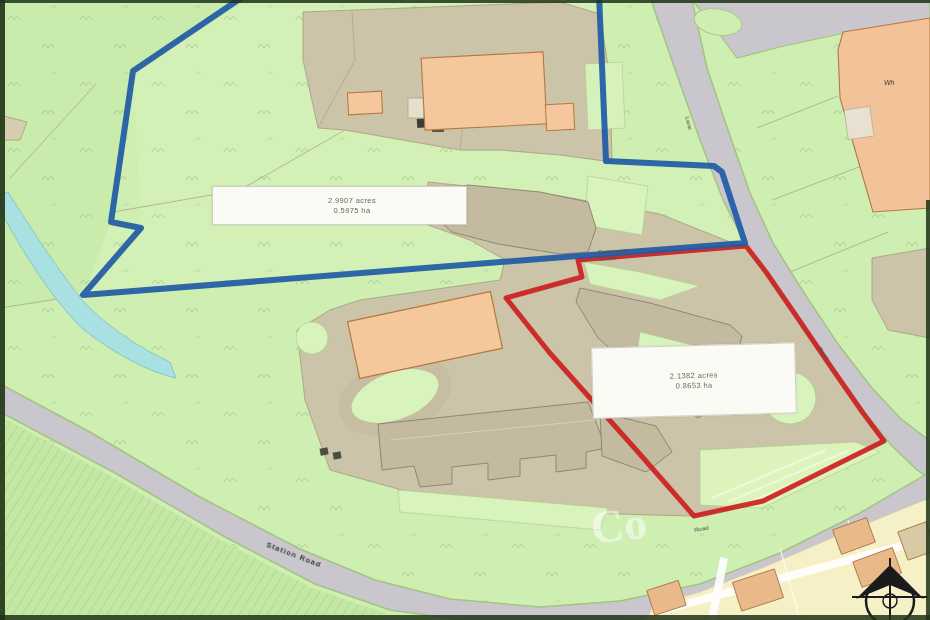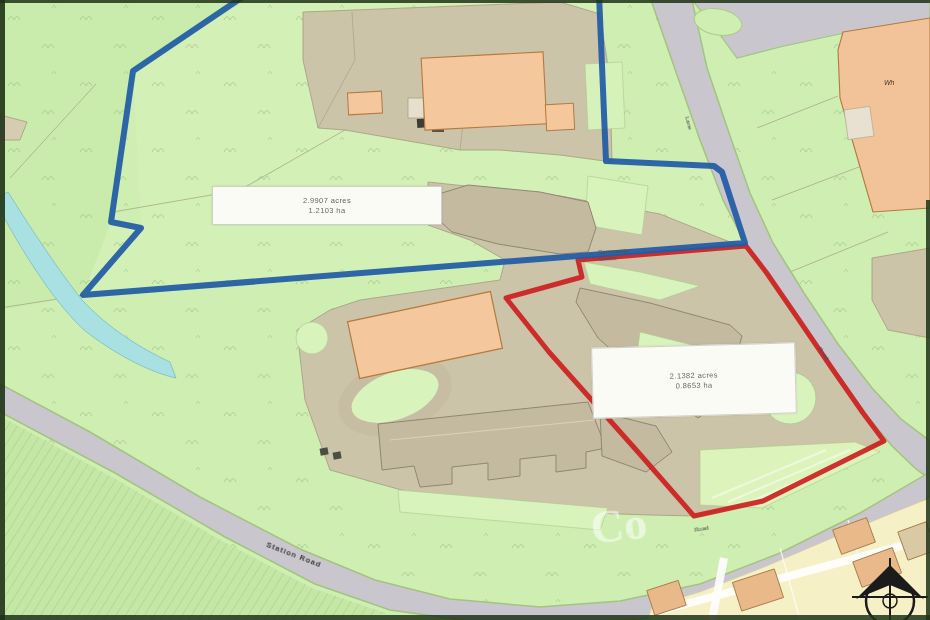--- a/index.html
+++ b/index.html
@@ -161,23 +161,23 @@
   </g>
 
   <g fill="#1f3317">
     <rect x="0" y="0" width="5" height="620" opacity="0.9"></rect>
     <rect x="0" y="0" width="930" height="3" opacity="0.85"></rect>
     <rect x="0" y="615" width="930" height="5" opacity="0.85"></rect>
     <rect x="926" y="200" width="4" height="420" opacity="0.85"></rect>
   </g>
 </svg>
 
-  <div class="area-label" style="left:212px;top:186px;width:228px;height:37px;">
+  <div class="area-label" style="left:212px;top:186px;width:228px;height:37px;padding-left:25px;">
     <span>2.9907 acres</span>
-    <span>1.2103 ha</span>
+    <span>0.5975 ha</span>
   </div>
 
   <div class="area-label" style="left:592px;top:345px;width:202px;height:69px;transform:rotate(-1.5deg);">
     <span>2.1382 acres</span>
     <span>0.8653 ha</span>
   </div>
 
   <div class="micro" style="left:598px;top:249px;transform:rotate(-3deg);">
     <span>Community</span><br>
     <span>Centre</span>

